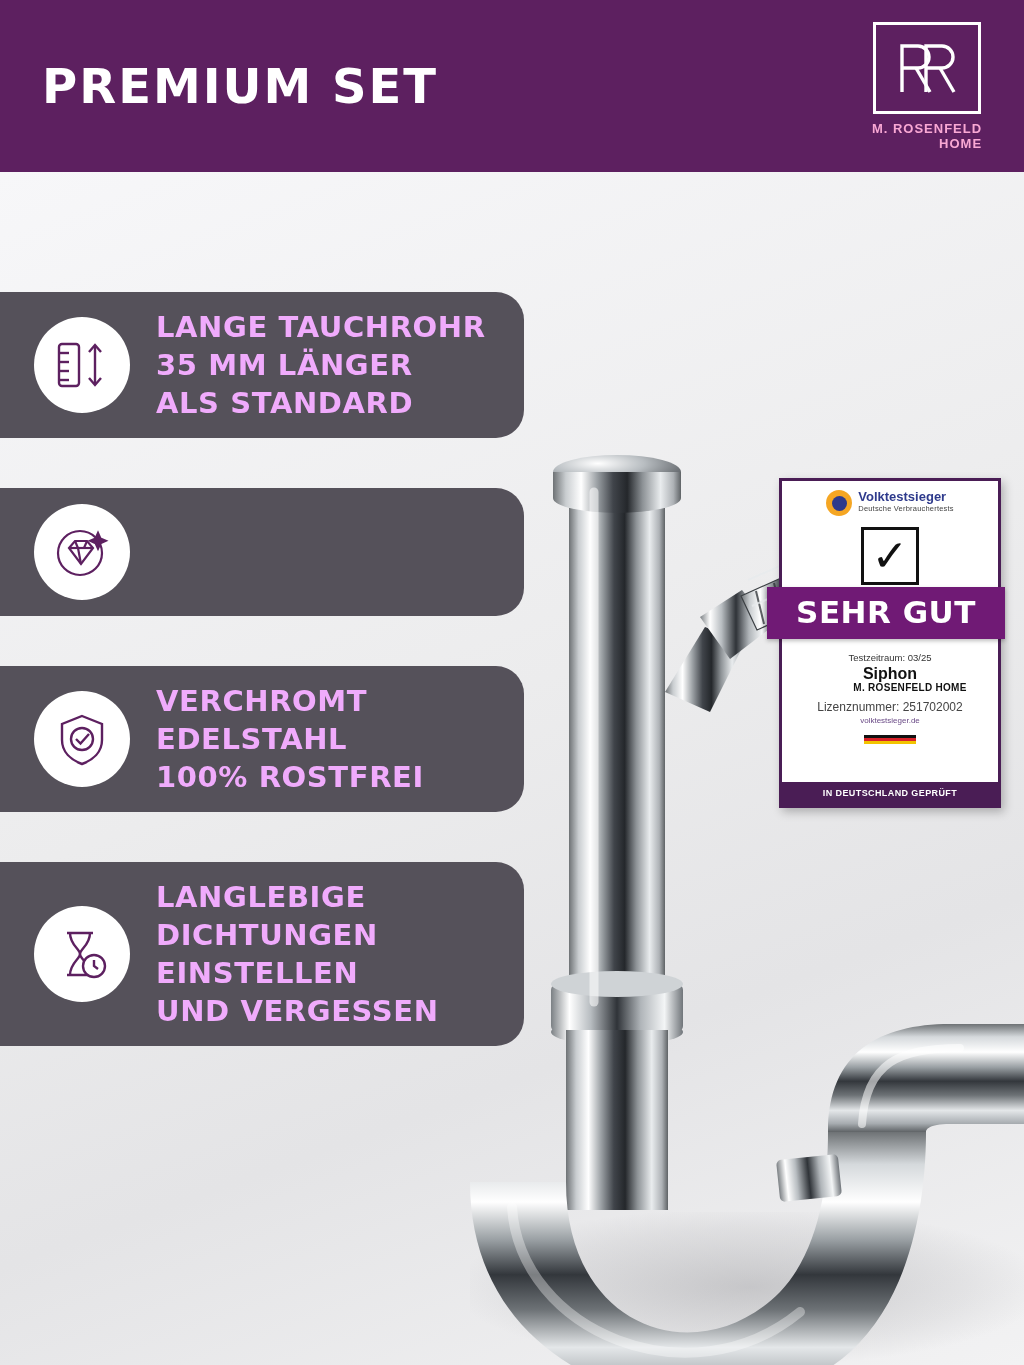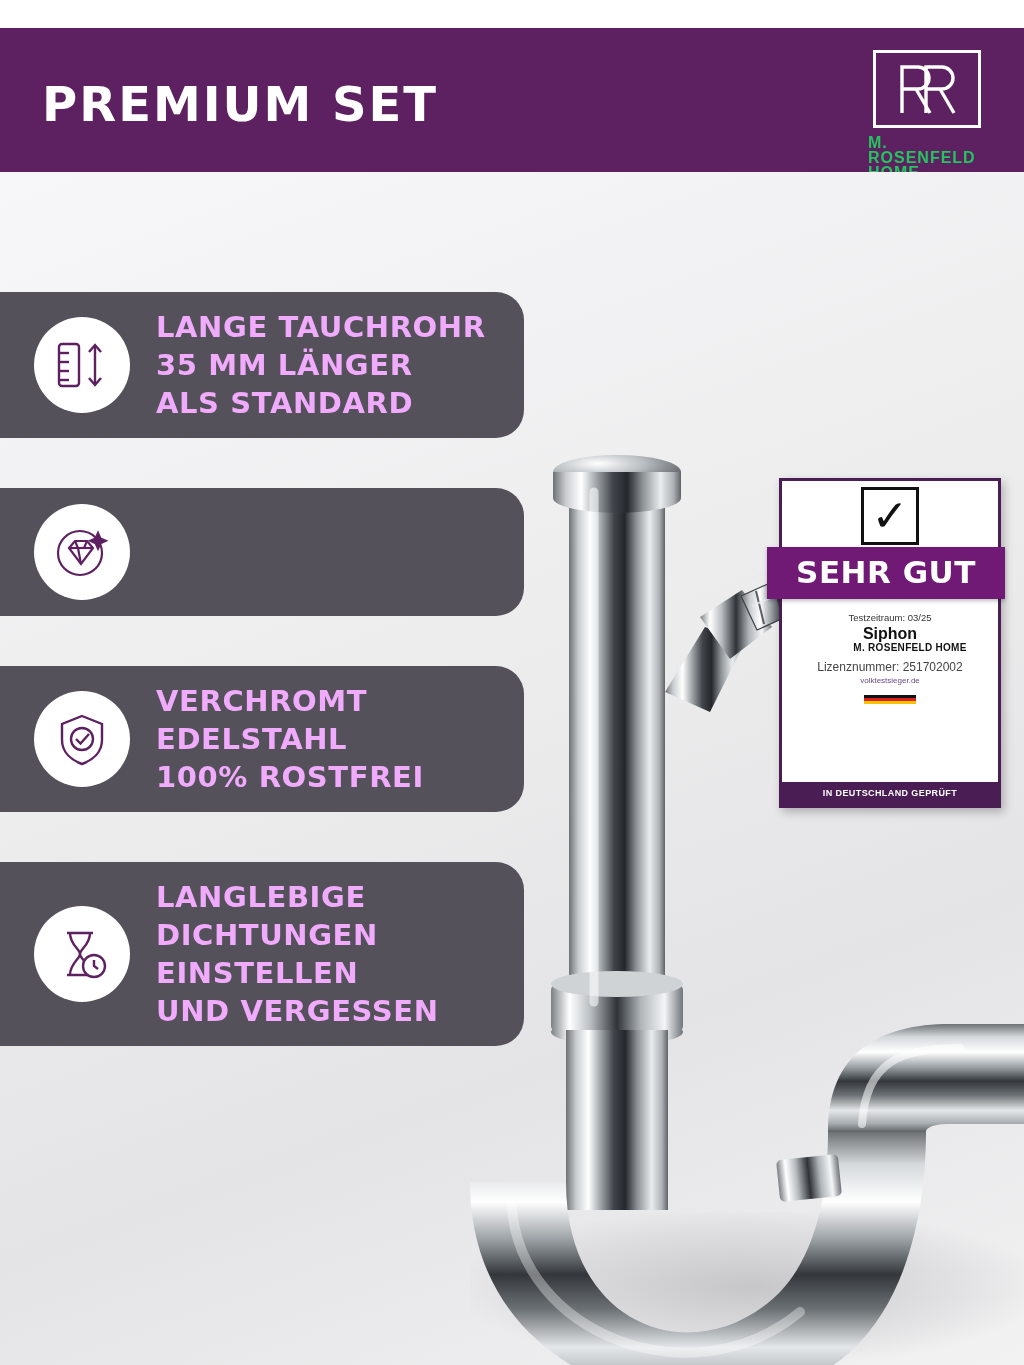--- a/index.html
+++ b/index.html
@@ -7,23 +7,23 @@
     width: 1024px; height: 1365px;
     font-family: "Liberation Sans", sans-serif;
     background: #ffffff;
     overflow: hidden;
     position: relative;
   }
 
   
   .header {
     position: absolute; top: 0; left: 0;
-    width: 1024px; height: 152px;
+    width: 1024px; height: 172px;
     background: #5d2060;
-    display: flex; align-items: center; margin-top: 28px;
+    display: flex; align-items: center;
   }
   .header-title {
     color: #ffffff;
     font-size: 48px;
     font-weight: bold;
     letter-spacing: 2px;
     margin-left: 42px;
     font-family: "DejaVu Sans", sans-serif;
   }
   .logo-box {
@@ -33,25 +33,25 @@
     display: flex; flex-direction: column; align-items: center;
   }
   .logo-mark {
     width: 108px; height: 92px;
     border: 3px solid #ffffff;
     display: flex; align-items: center; justify-content: center;
   }
   .logo-mark svg { display: block; }
   .logo-text {
     margin-top: 7px;
-    color: #22c55e;
-    font-size: 16px;
+    color: #f9a8d4;
+    font-size: 13px;
     letter-spacing: 1px;
     font-weight: bold;
-    text-align: left;
+    text-align: right;
     line-height: 15px;
   }
 
   
   .stage {
     position: absolute;
     top: 172px; left: 0;
     width: 1024px; height: 1193px;
     background: linear-gradient(160deg, #f7f7f9 0%, #ececed 45%, #e4e4e6 70%, #f2f2f3 100%);
     overflow: hidden;
@@ -357,20 +357,27 @@
         </svg>
       </div>
       <div class="feature-text">LANGLEBIGE
 DICHTUNGEN
 EINSTELLEN
 UND VERGESSEN</div>
     </div>
   </div>
 
   <div class="badge">
+    <div class="badge-head">
+      <div class="badge-head-seal"></div>
+      <div class="badge-head-txt">
+        <div class="badge-head-title">Volktestsieger</div>
+        <div class="badge-head-sub">Deutsche Verbrauchertests</div>
+      </div>
+    </div>
 
     <div class="badge-check">✓</div>
     <div class="badge-rating">SEHR GUT</div>
 
     <div class="badge-meta">
       <div class="badge-period">Testzeitraum: 03/25</div>
       <div class="badge-product">Siphon</div>
       <div class="badge-brand">M. ROSENFELD HOME</div>
       <div class="badge-license">Lizenznummer: 251702002</div>
       <div class="badge-url">volktestsieger.de</div>

